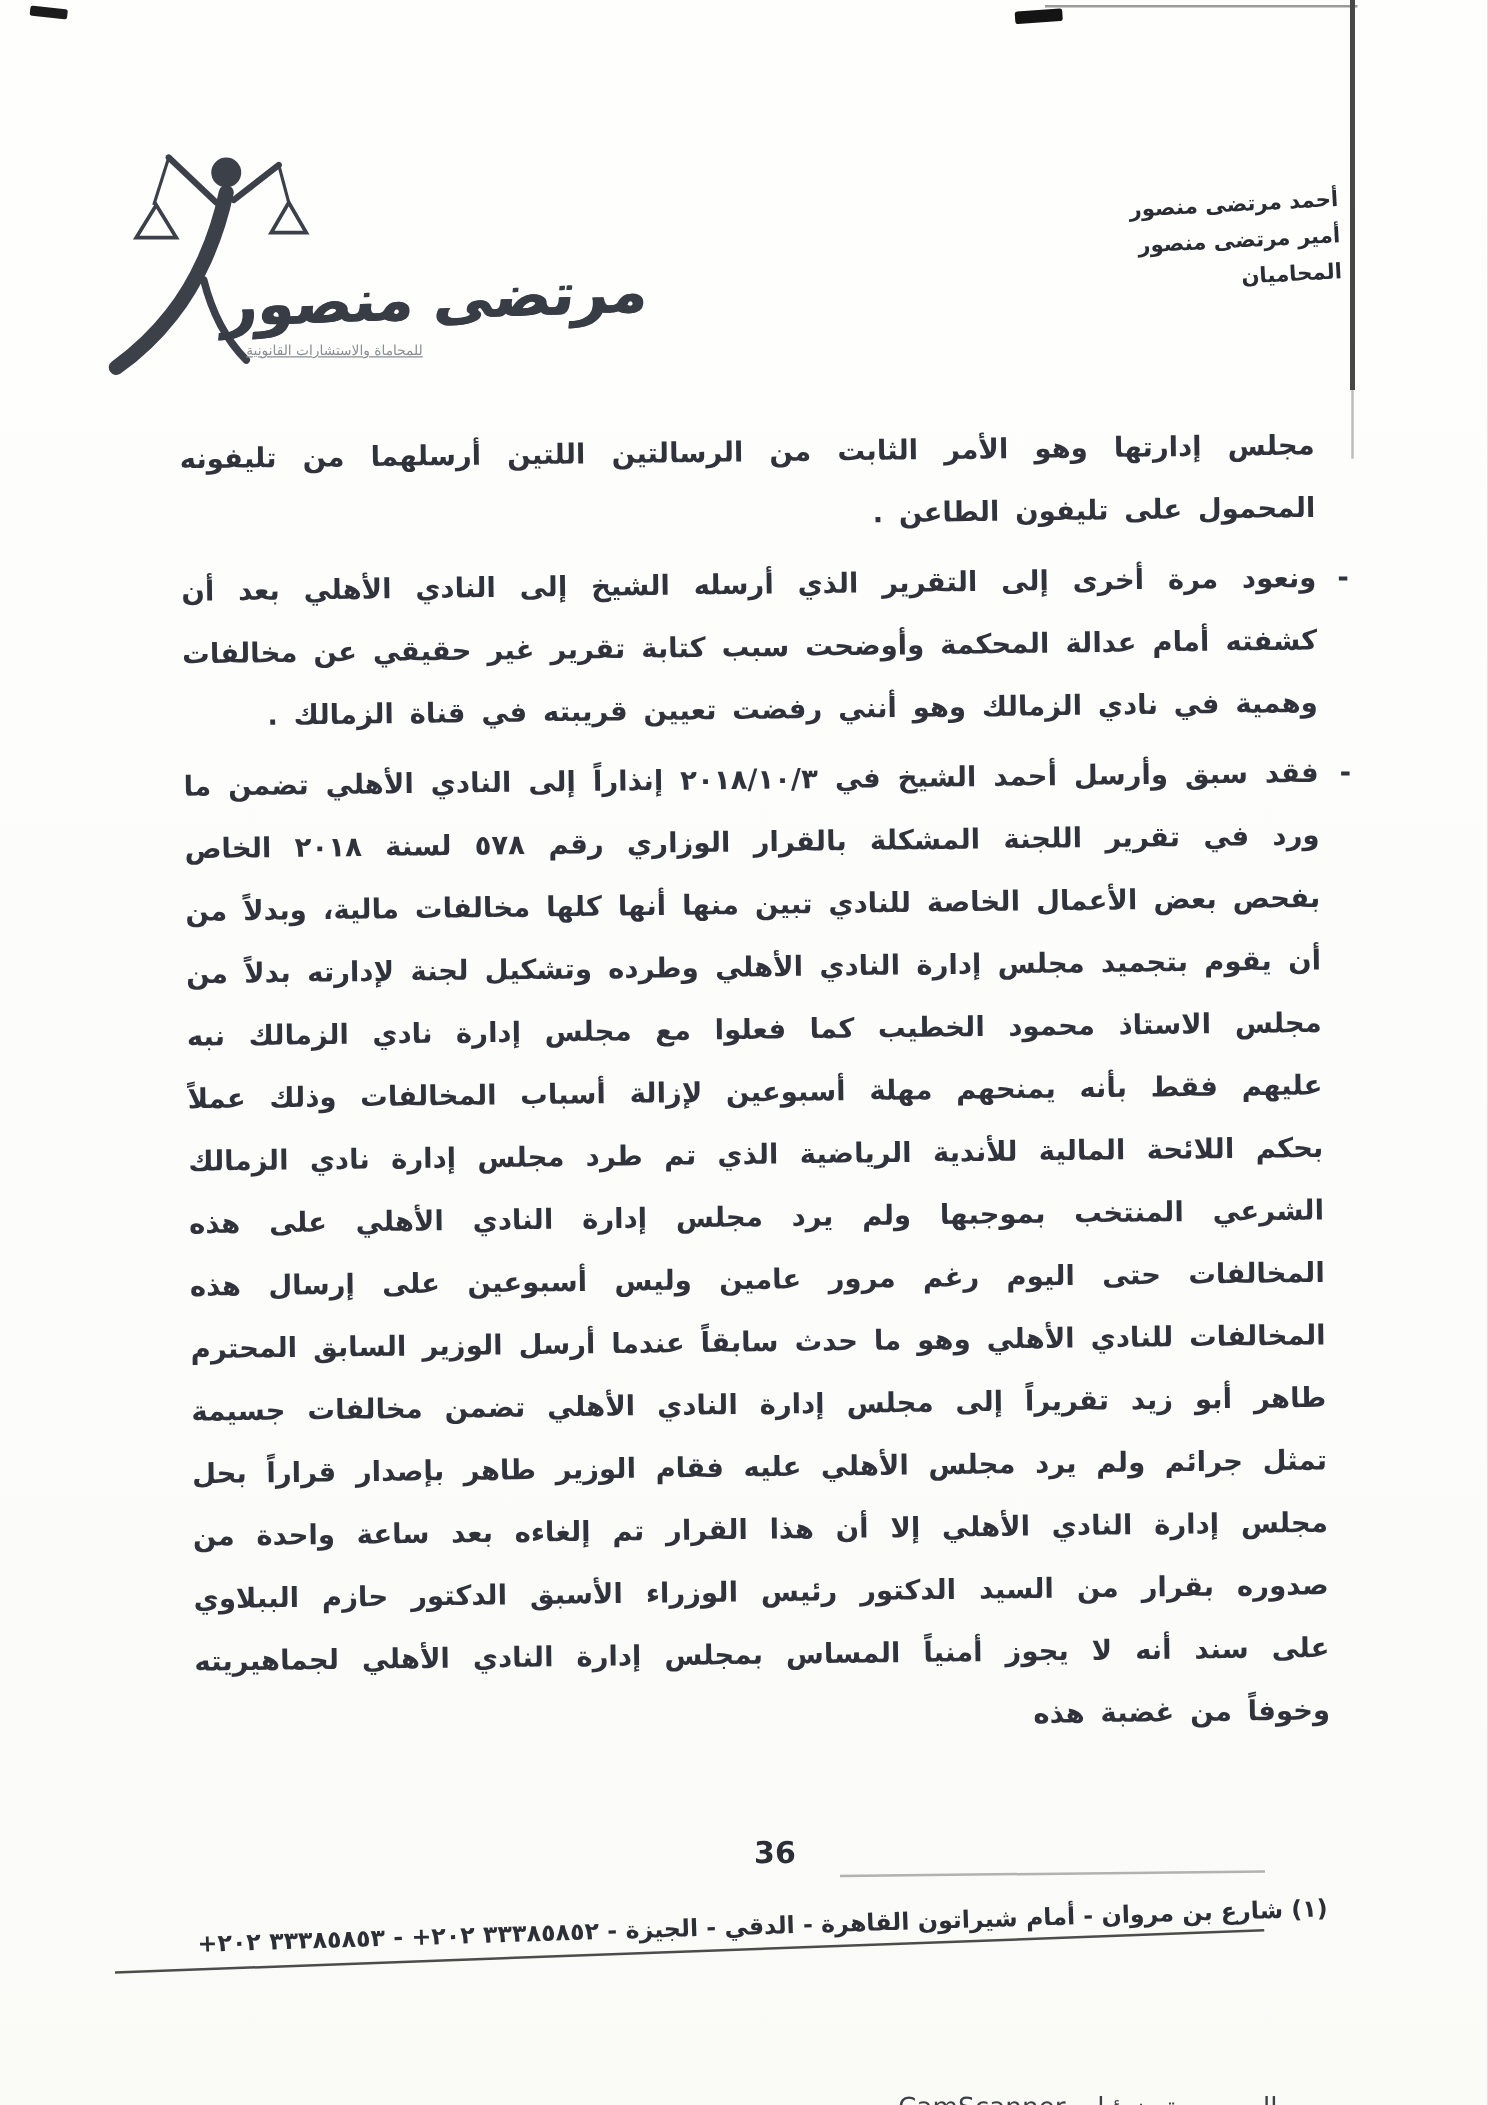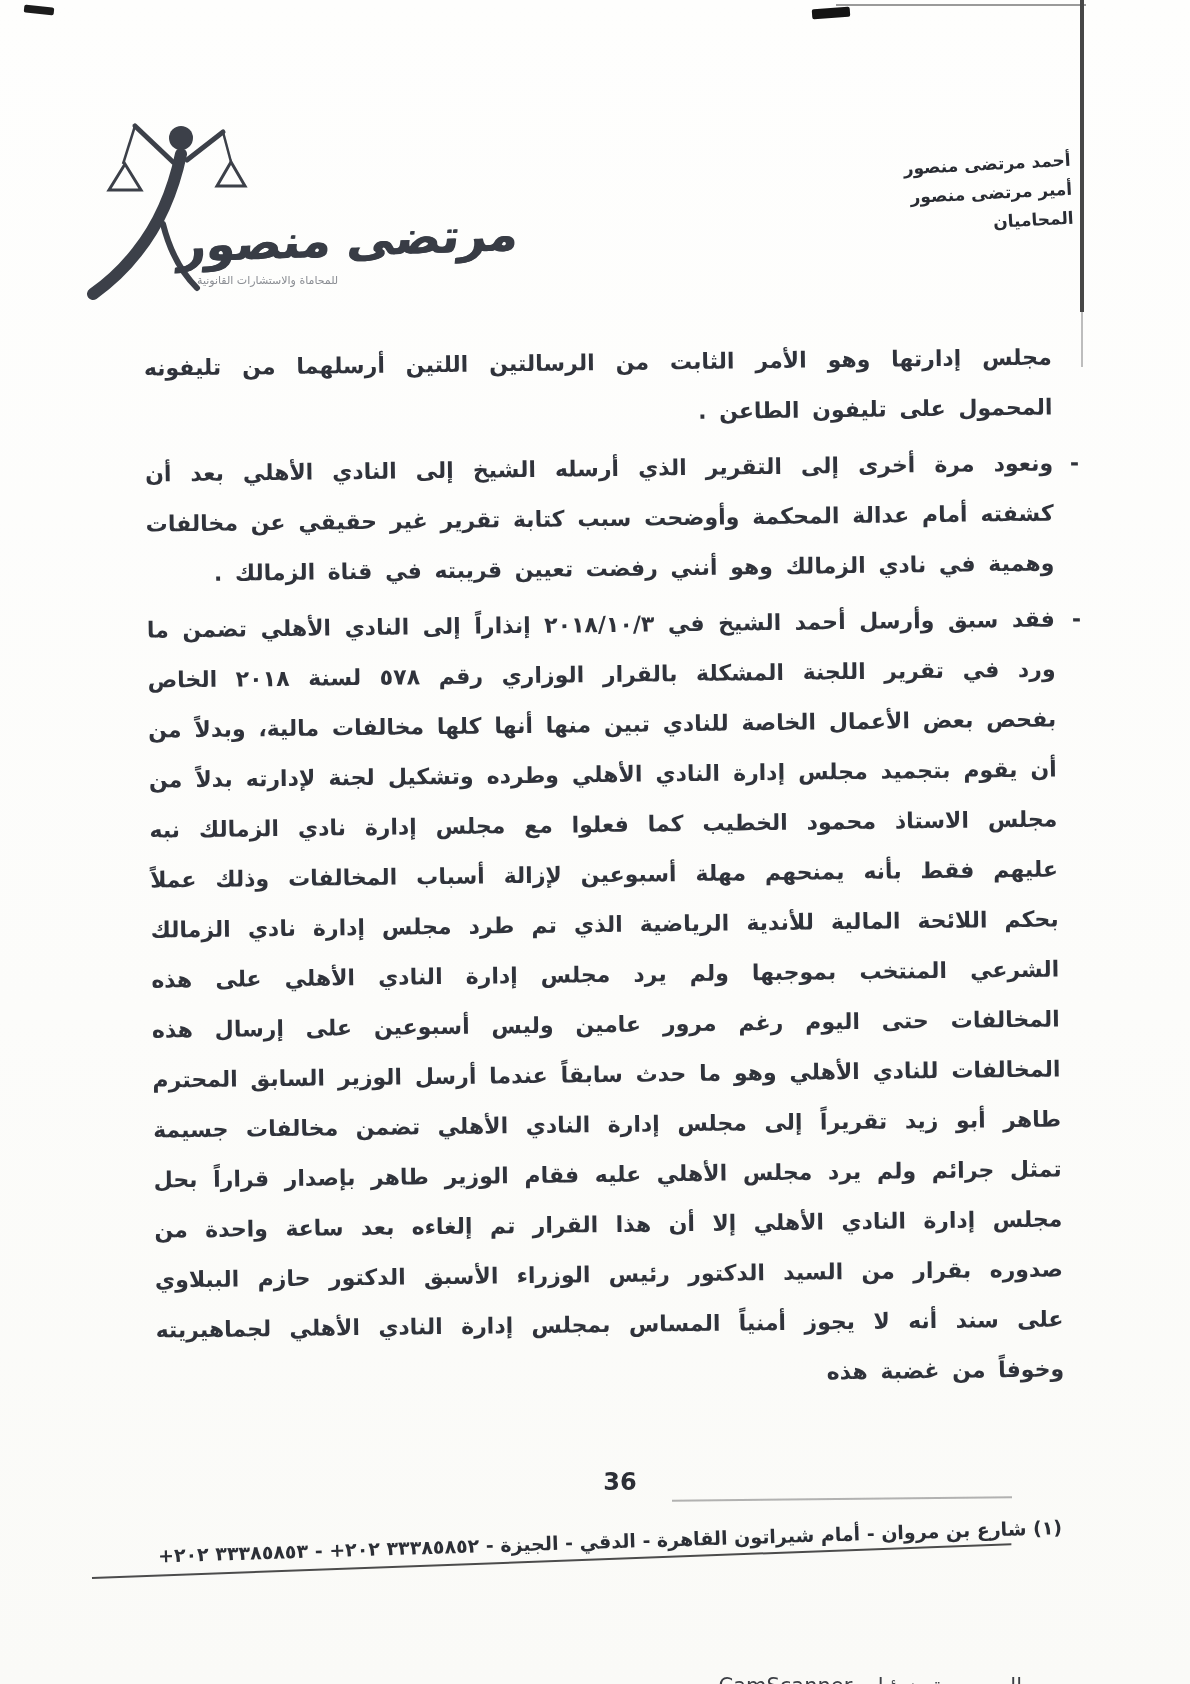--- a/index.html
+++ b/index.html
@@ -37,20 +37,21 @@
     position:absolute; left:95px; top:100px;
     font-size:47px; font-weight:900; color:#383c45;
     transform:skewX(-8deg) rotate(-2deg);
     text-shadow:1px 0 0 #383c45;
     white-space:nowrap;
   }
   .logo-subtitle {
     position:absolute; left:112px; top:162px;
     font-size:11px; color:#8a8d93; letter-spacing:0.5px;
     white-space:nowrap;
+    text-decoration:underline;
   }
 
   
   .body-text {
     position:absolute; top:338px; right:132px; left:150px;
     direction:rtl; text-align:justify; text-align-last:right;
     font-size:22px; font-weight:700; line-height:50px;
     word-spacing:5px;
     color:#30333b;
     transform:rotate(-0.7deg);

